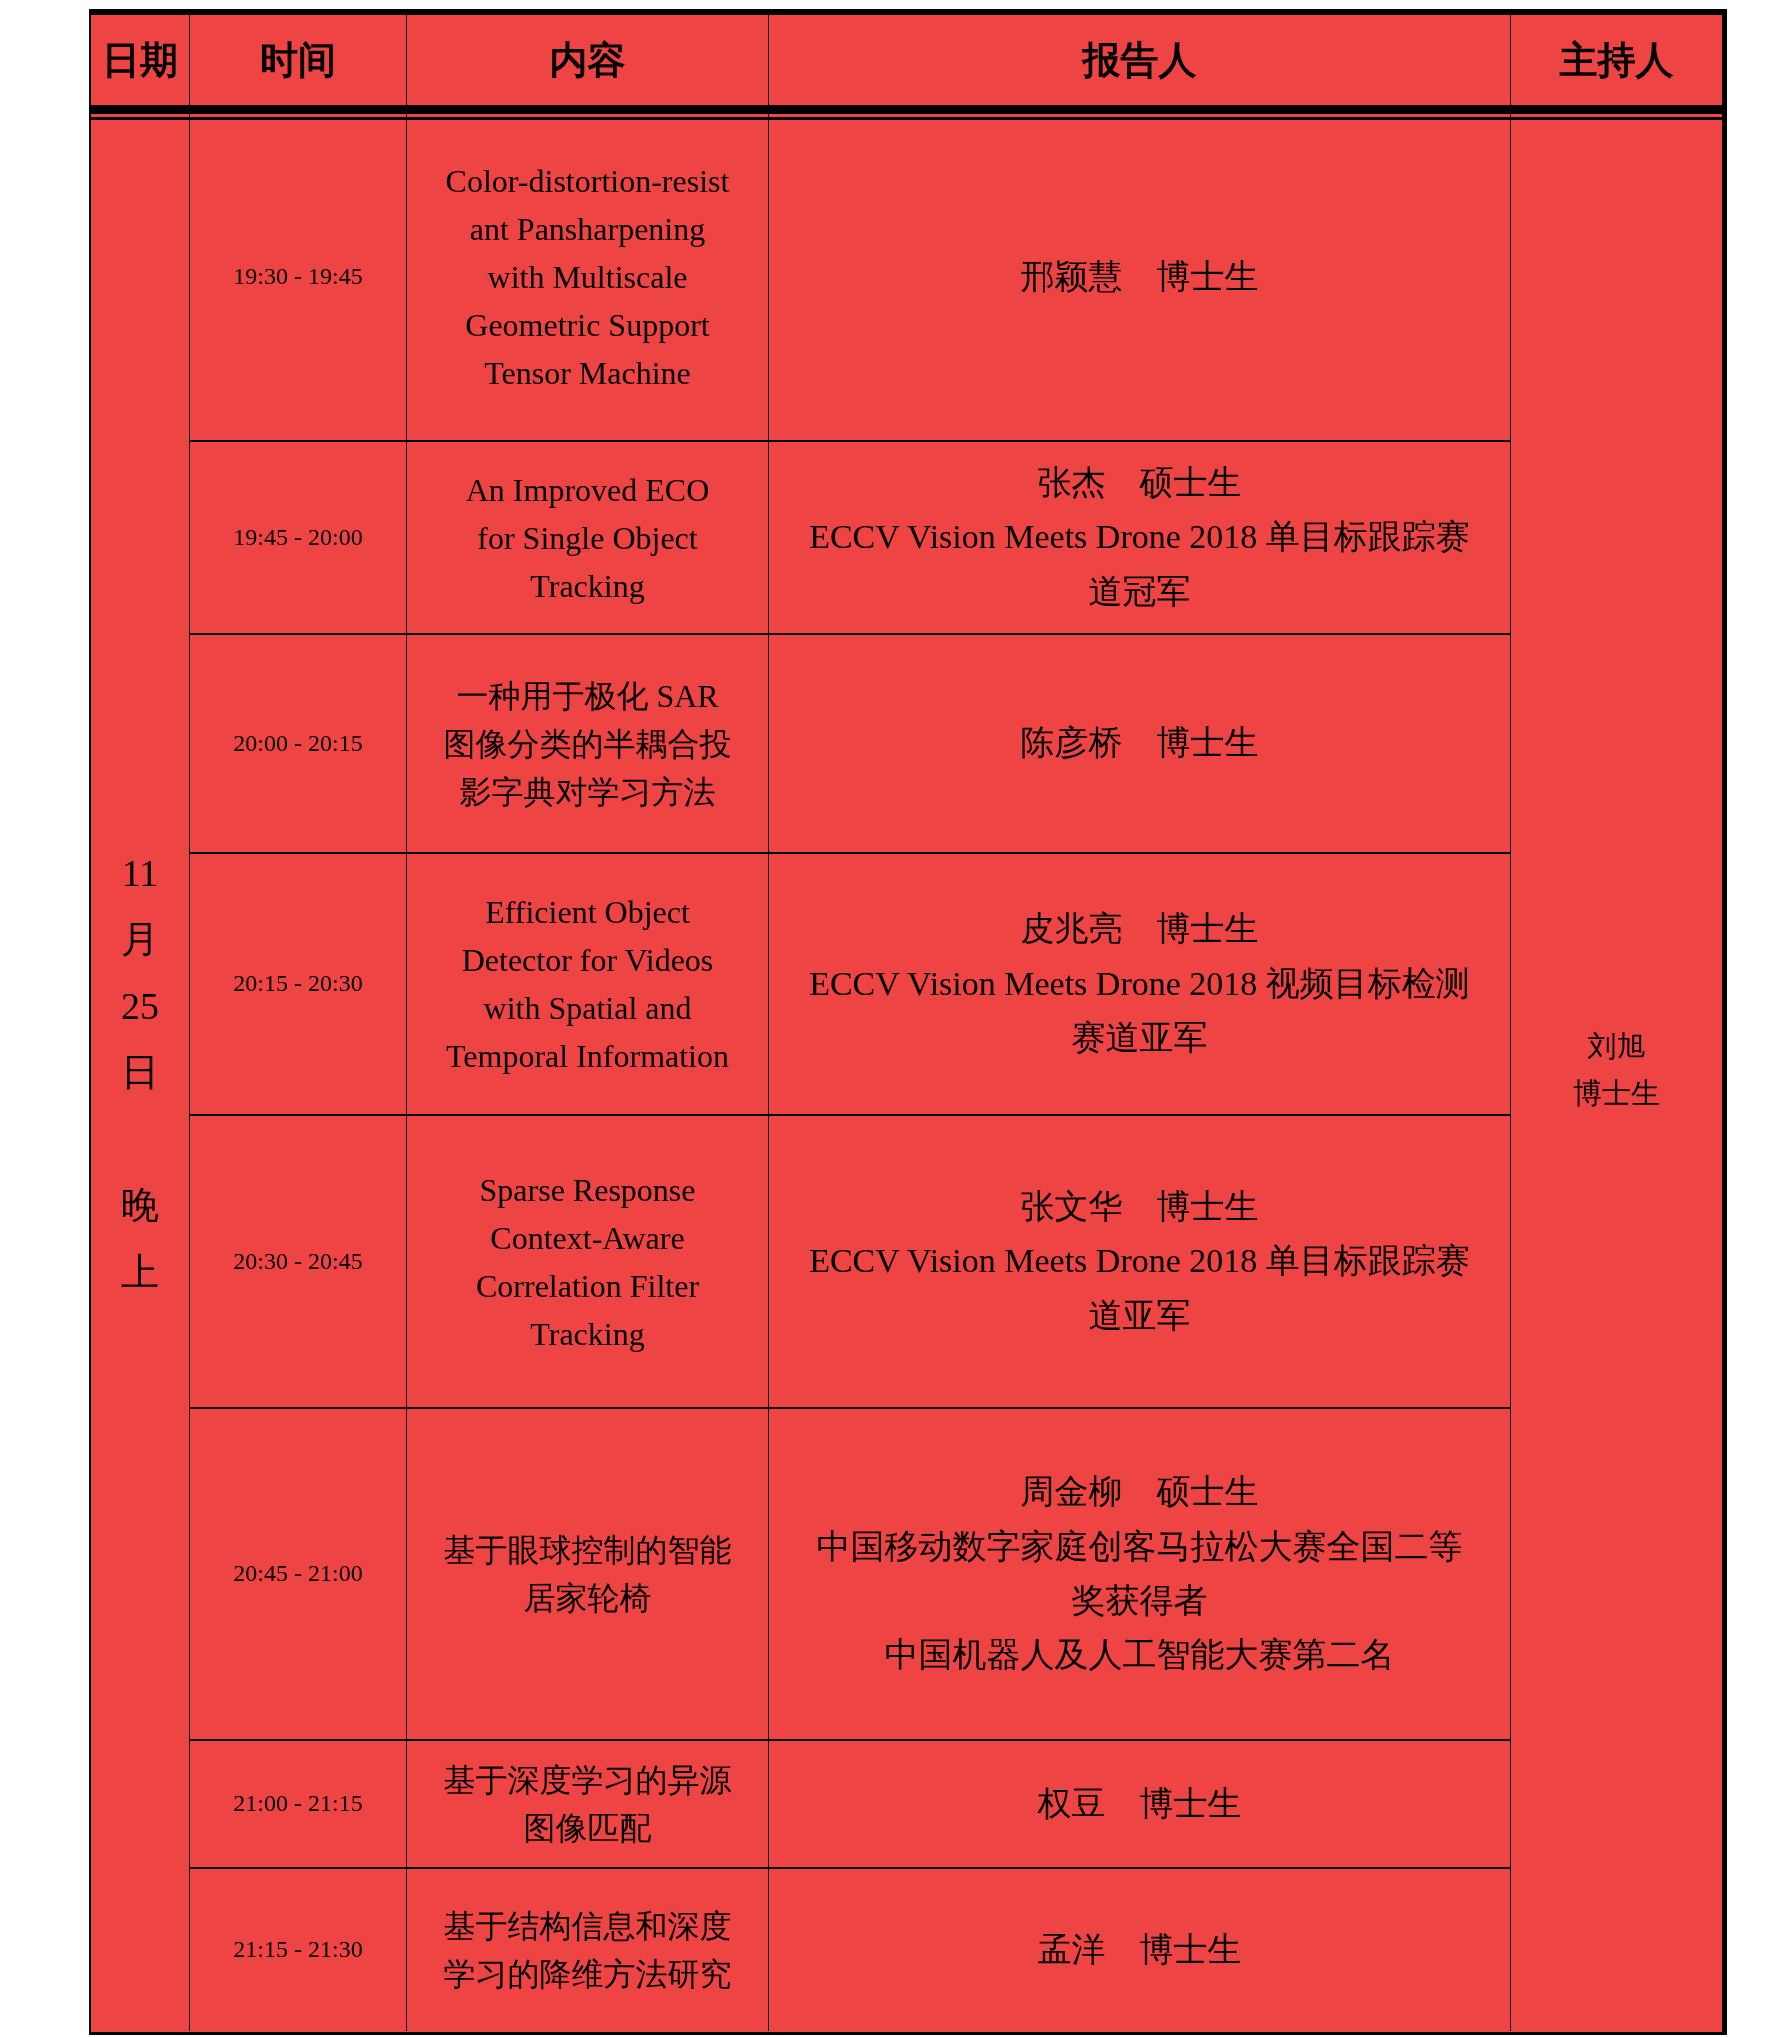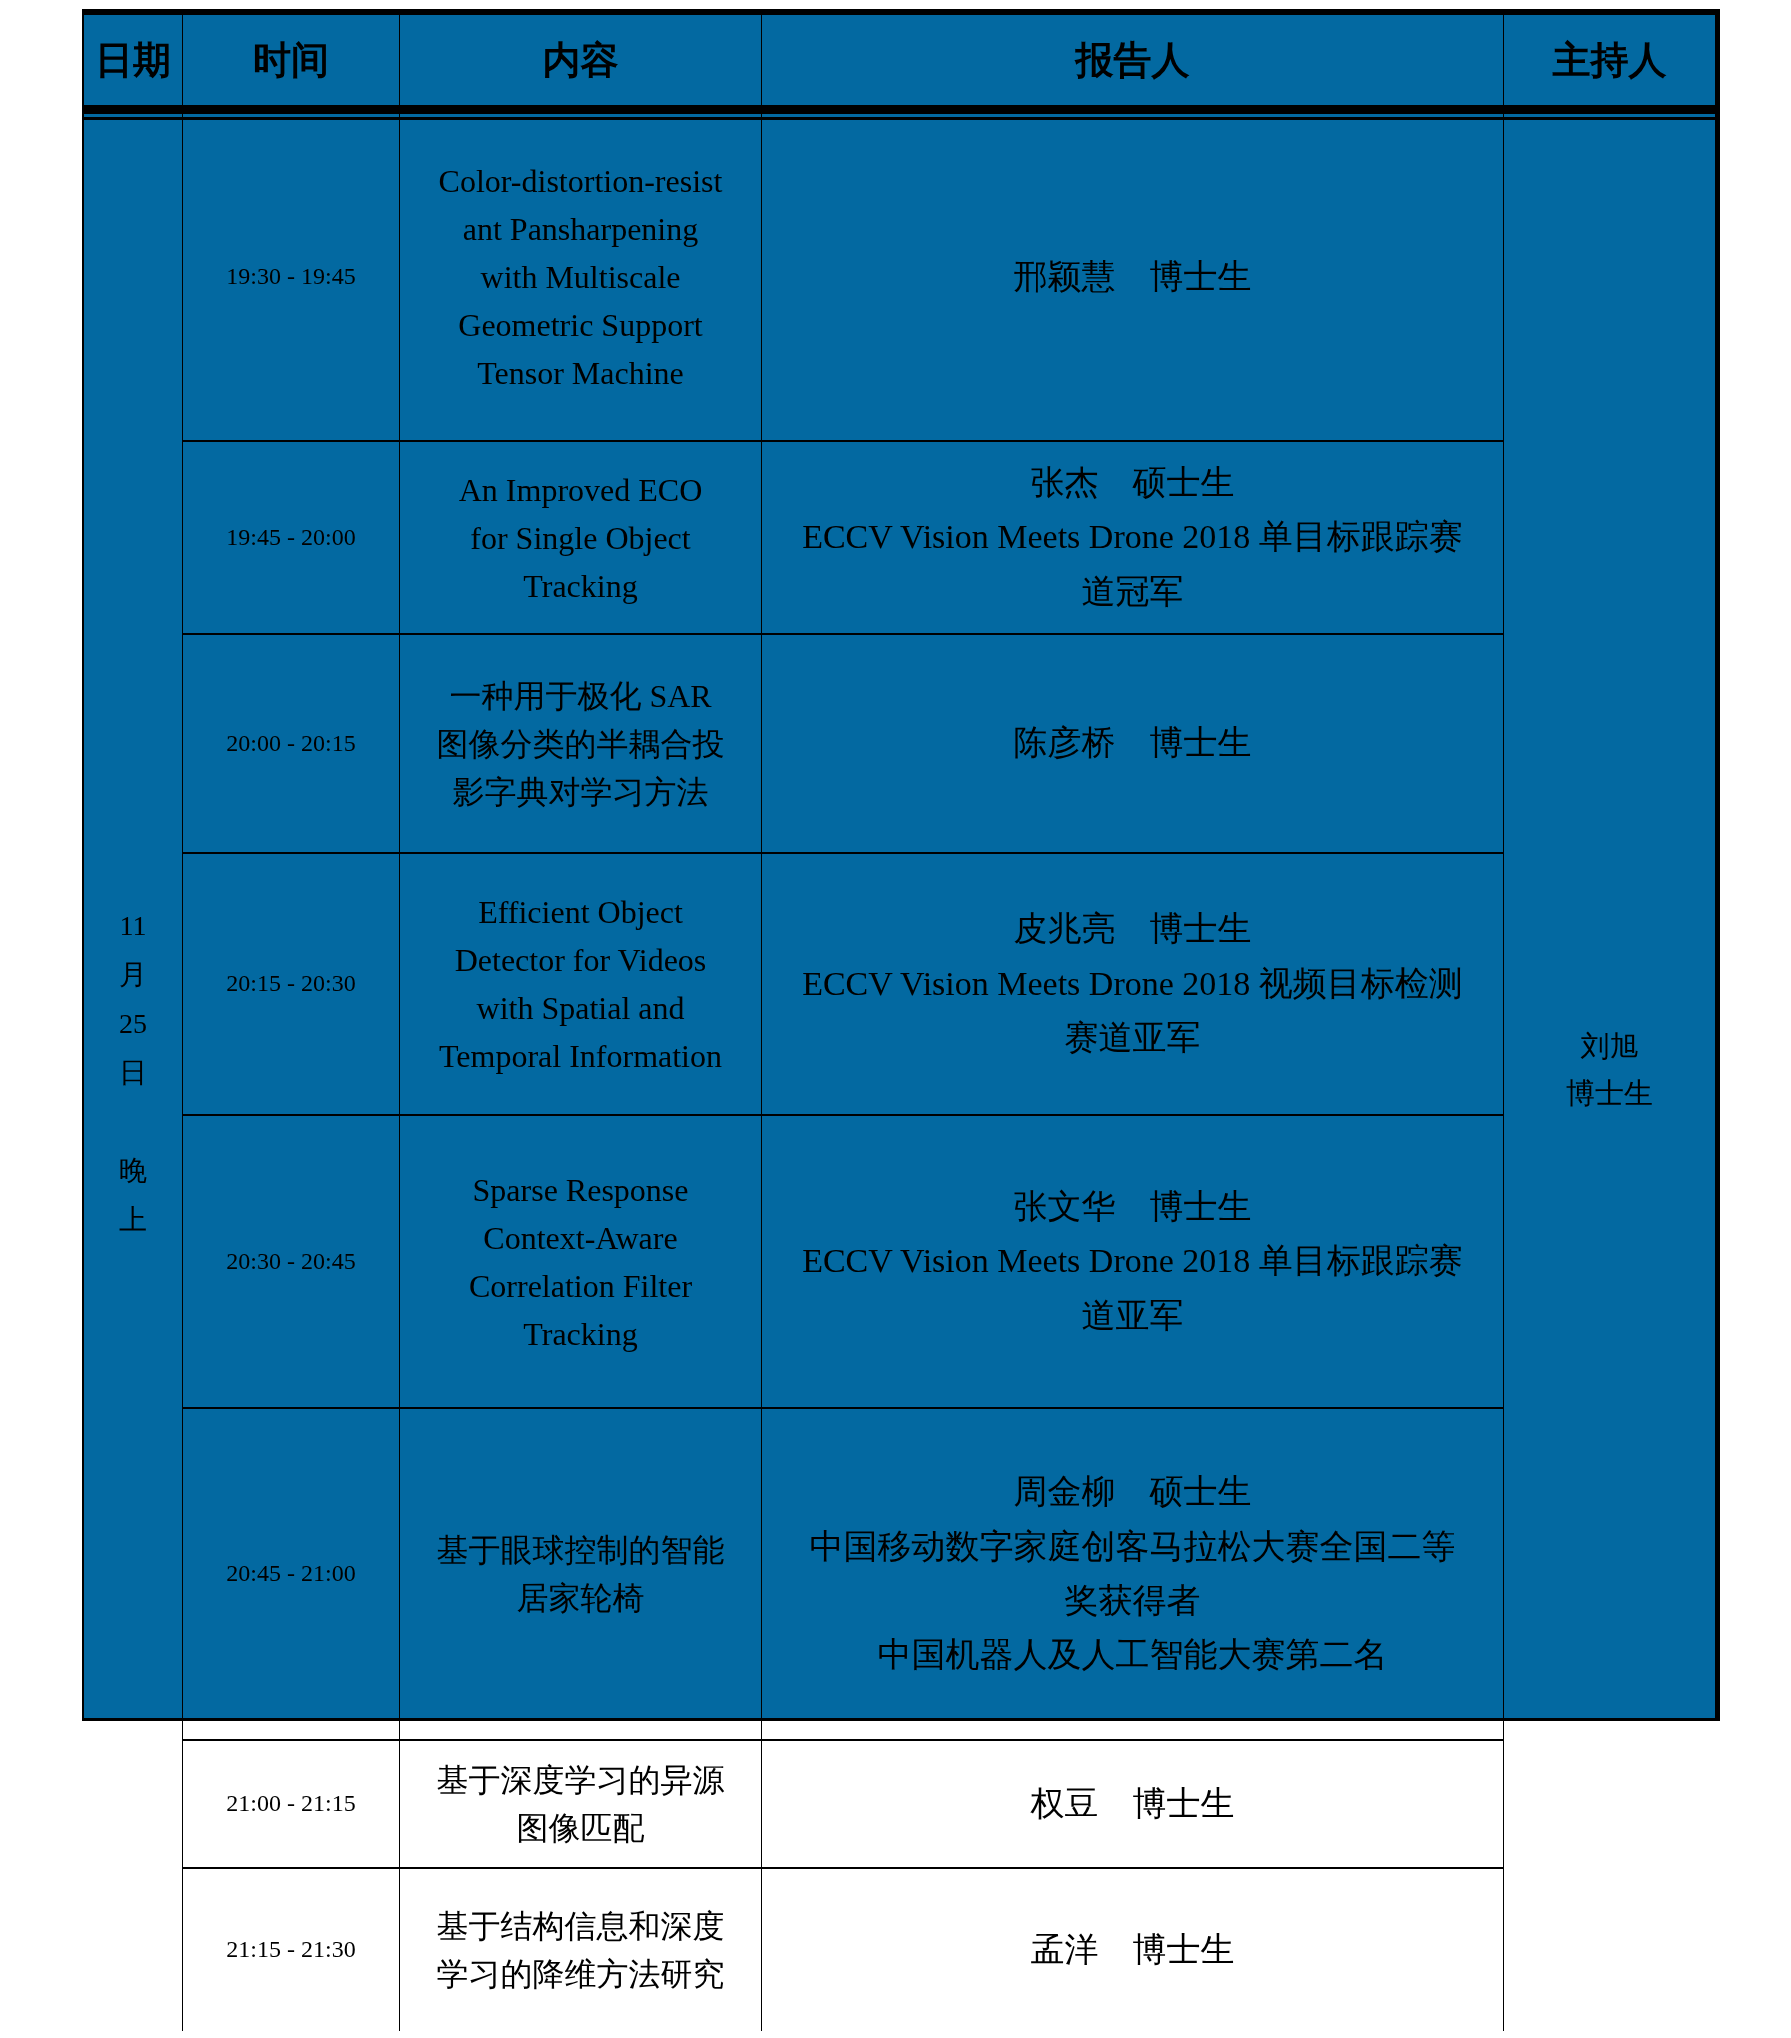--- a/index.html
+++ b/index.html
@@ -10,32 +10,32 @@
   .page {
     position: relative;
     width: 1791px;
     height: 2038px;
     background: #ffffff;
     font-family: "Liberation Serif", "DejaVu Serif", serif;
     color: #000000;
   }
   .schedule-table {
     position: absolute;
-    left: 82px;
+    left: 89px;
     top: 9px;
     width: 1638px;
-    height: 1712px;
+    height: 2026px;
     box-sizing: border-box;
     border-style: solid;
     border-color: #000000;
     border-width: 6.3px 5.4px 3.6px 2.7px;
     display: grid;
     grid-template-columns: 99px 217px 362px 742px 211px;
     grid-template-rows: 99px 328px 193px 219px 262px 293px 332px 128px 162px;
-    background: #0369a1;
+    background: #ef4444;
   }
   .cell {
     box-sizing: border-box;
     display: flex;
     align-items: center;
     justify-content: center;
     text-align: center;
     white-space: pre-line;
     padding: 3.6px 7.2px;
     overflow: hidden;
@@ -53,21 +53,21 @@
     left: 0;
     right: 0;
     top: 102px;
     height: 2.7px;
     background: #000000;
     pointer-events: none;
   }
   .time-cell { font-size: 24px; line-height: 1.4; }
   .content-cell { font-size: 32px; line-height: 1.5; }
   .presenter-cell { font-size: 34px; line-height: 1.6; }
-  .date-cell { font-size: 28px; line-height: 1.75; grid-column: 1; grid-row: 2 / span 8; }
+  .date-cell { font-size: 38px; line-height: 1.75; grid-column: 1; grid-row: 2 / span 8; }
   .host-cell { font-size: 29px; line-height: 1.6; grid-column: 5; grid-row: 2 / span 8; font-family: Liberation Mono, monospace; }
   .c1 { grid-column: 1; } .c2 { grid-column: 2; } .c3 { grid-column: 3; }
   .c4 { grid-column: 4; } .c5 { grid-column: 5; }
 </style>
 </head>
 <body>
 
 <div class="page">
   <div class="schedule-table">
 

